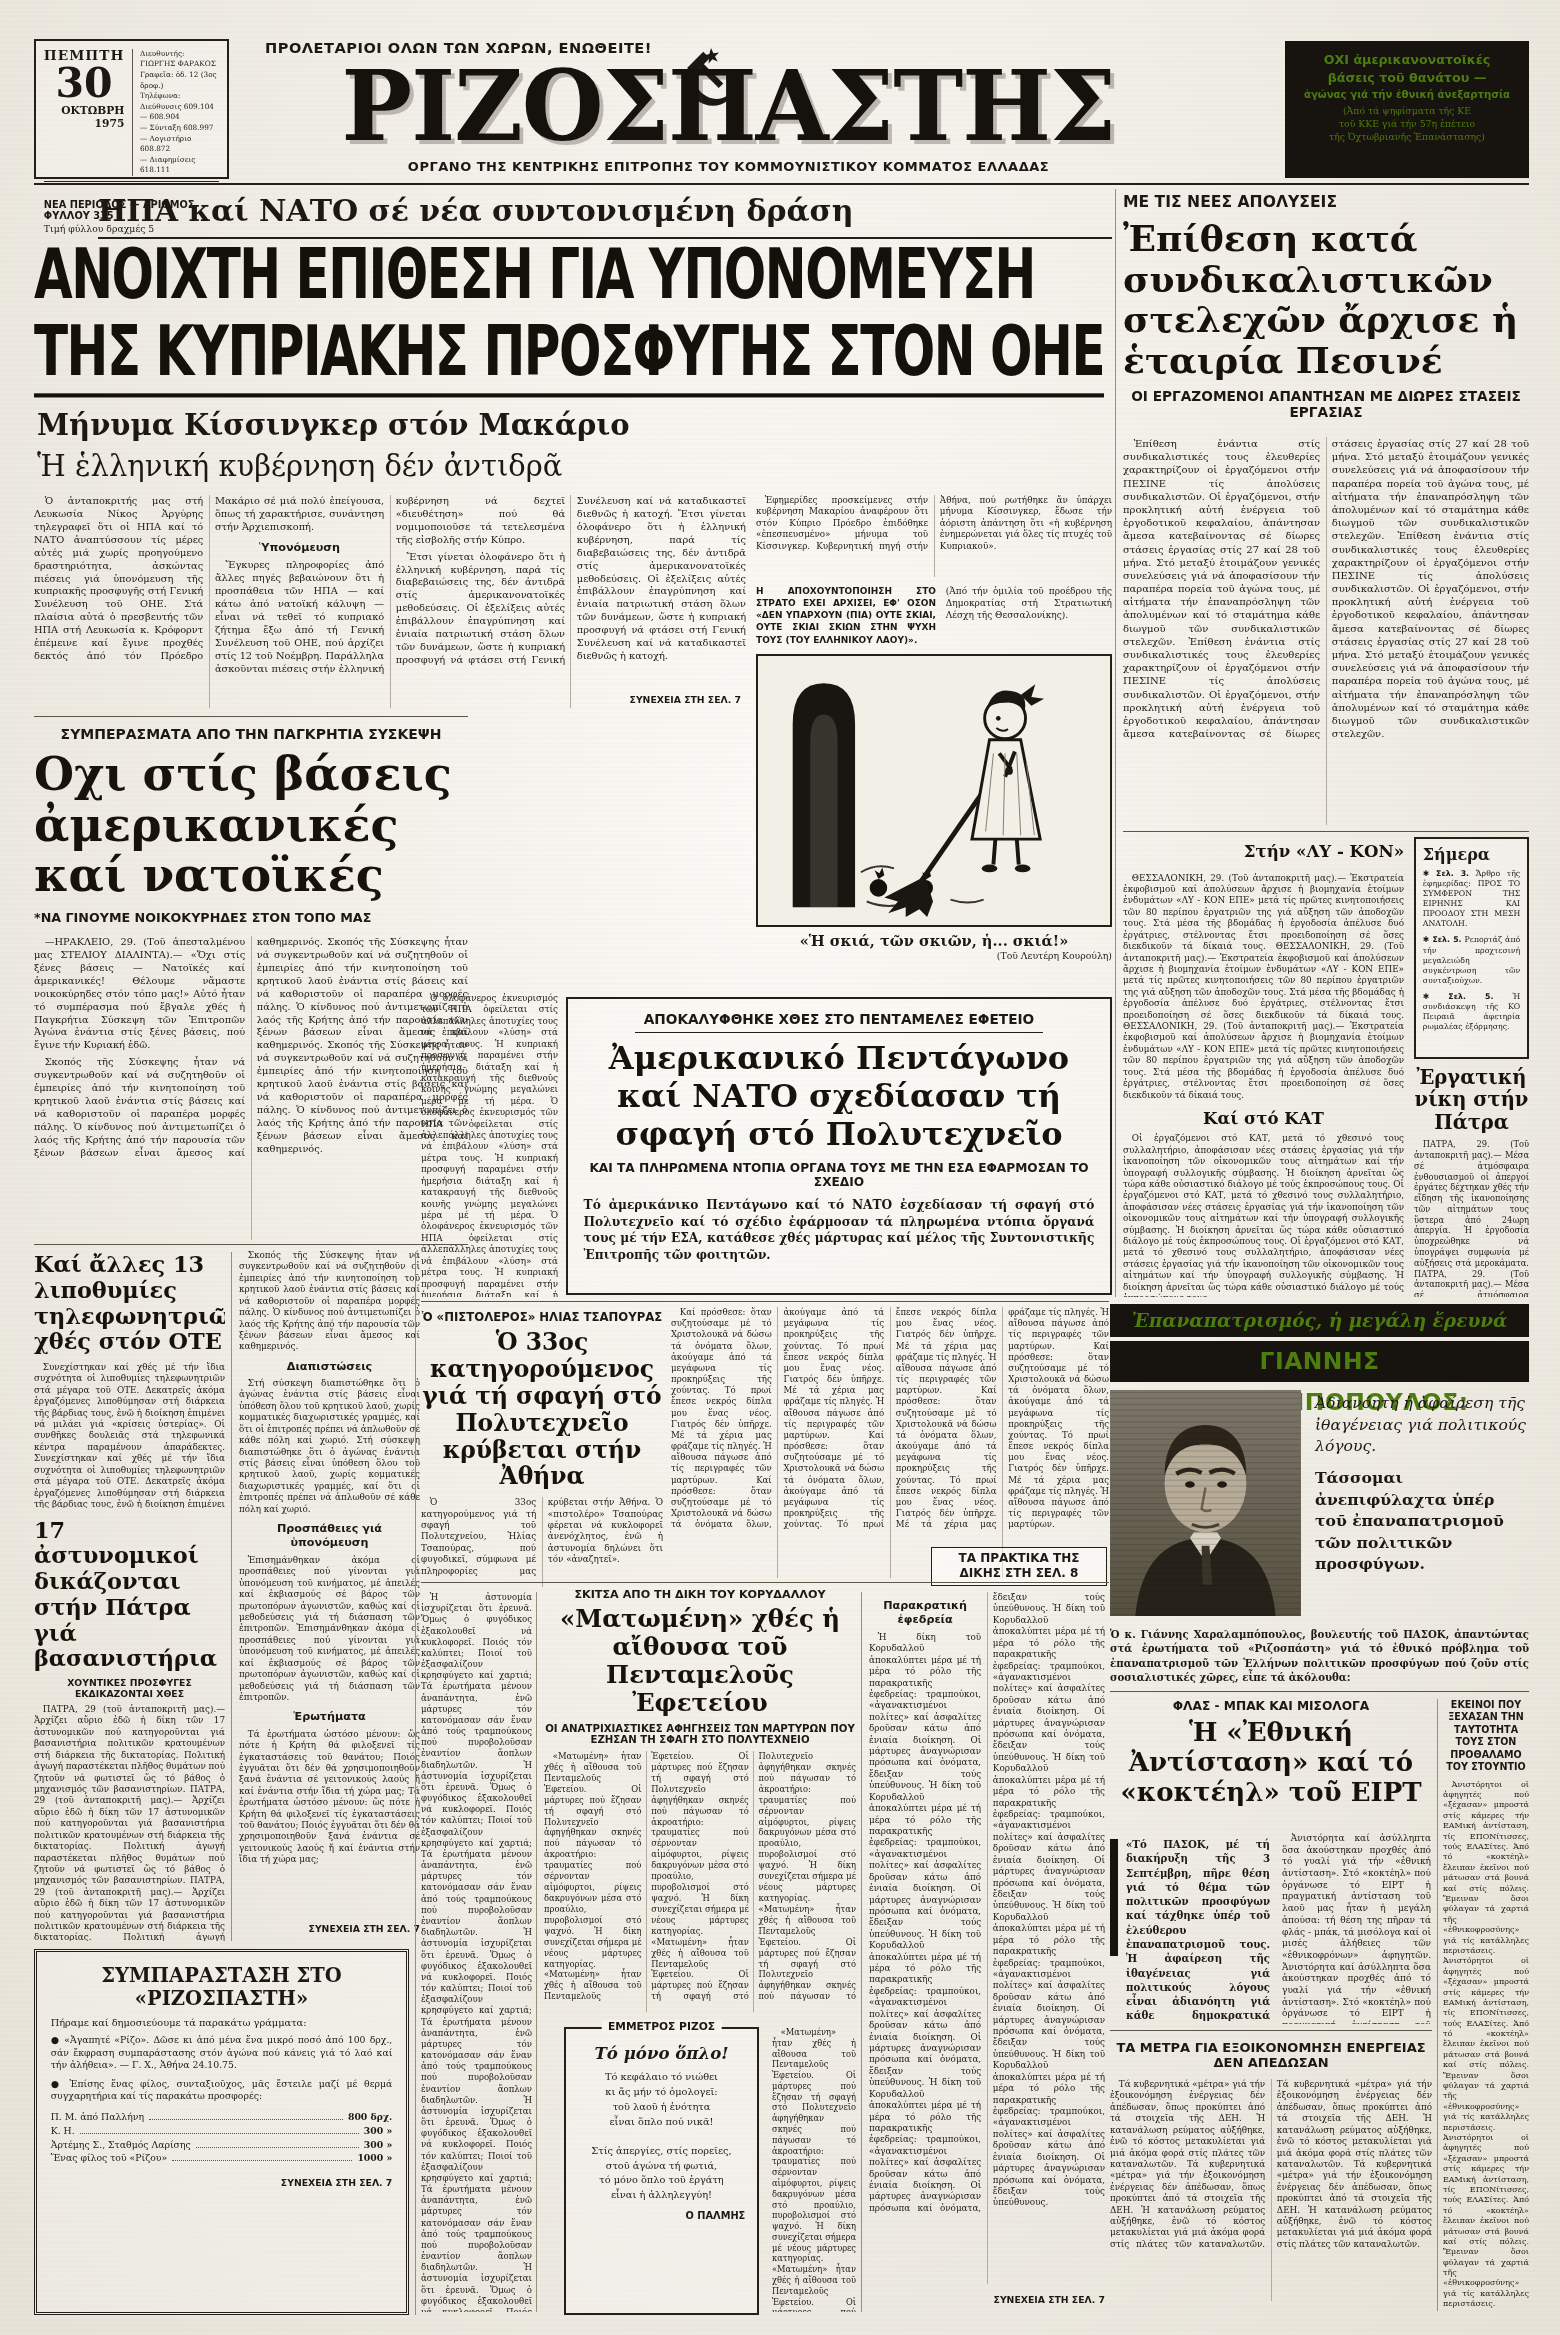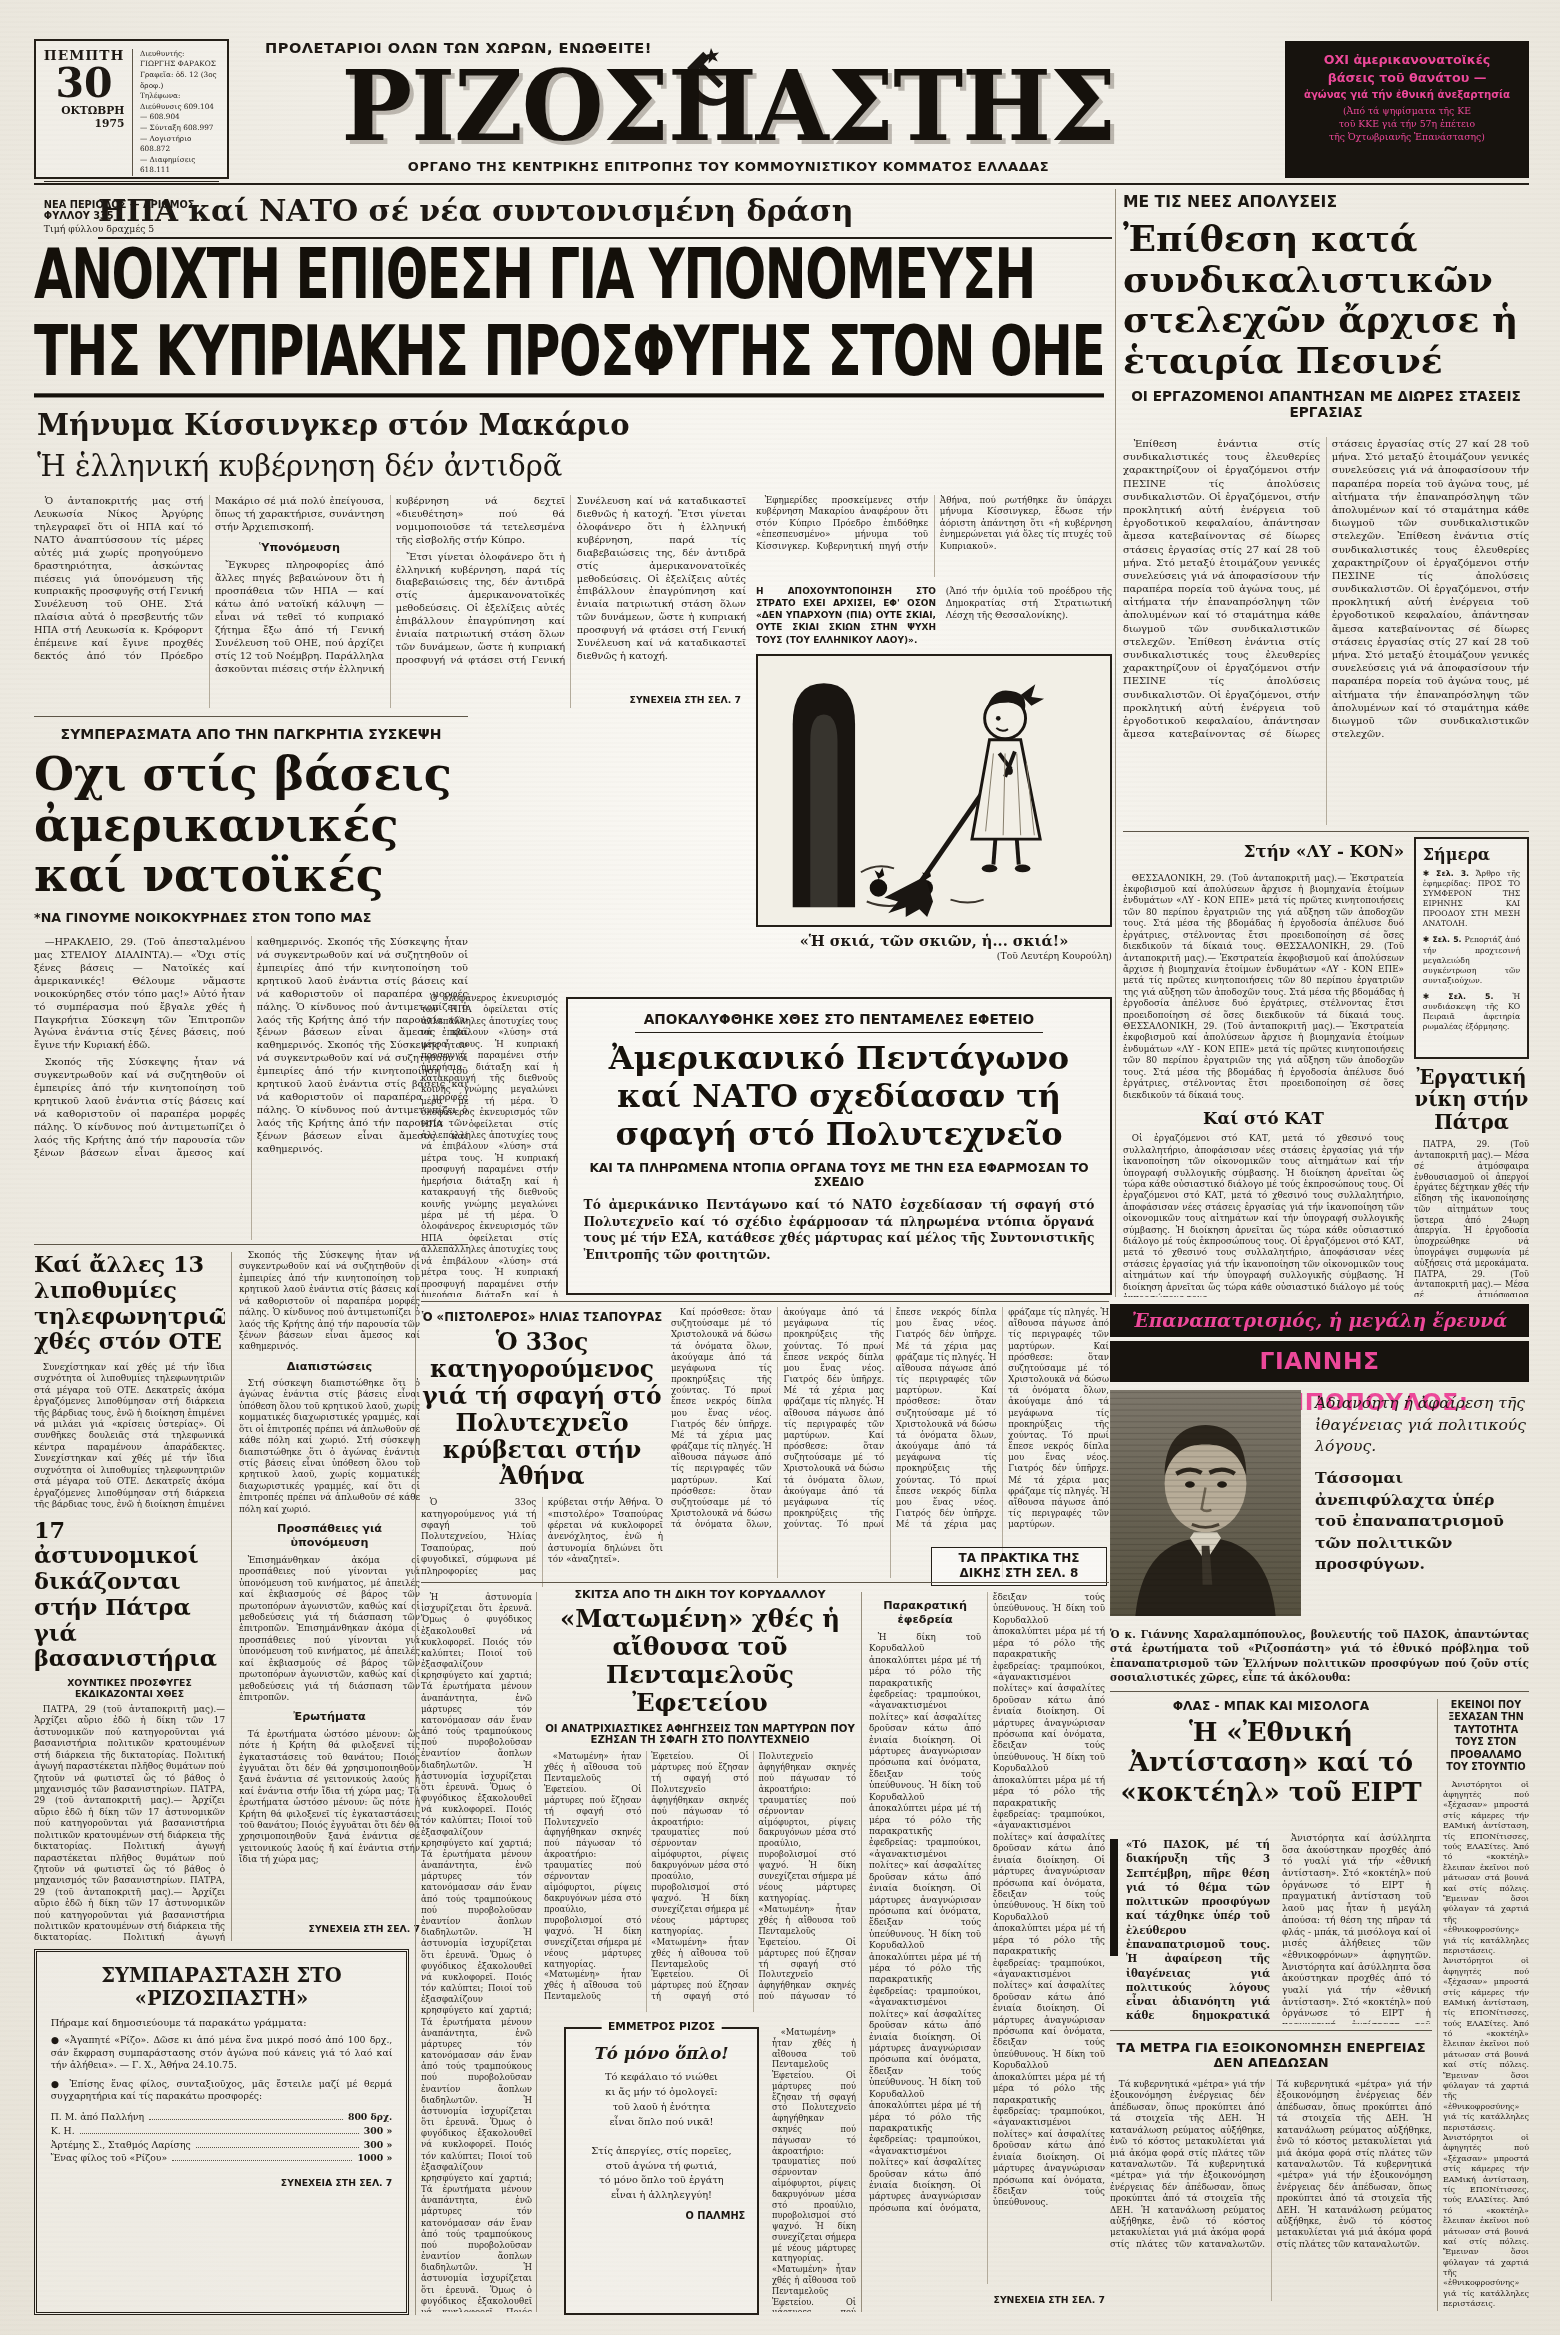--- a/index.html
+++ b/index.html
@@ -2,21 +2,21 @@
 <html><head>
 <meta charset="utf-8">
 <style>
 *{margin:0;padding:0;box-sizing:border-box}
 html,body{width:1560px}
 body{background:#ded9cc;font-family:"DejaVu Serif",serif;color:#1d1813}
 .page{position:relative;width:1560px;height:2336px;background:#f6f3ea;overflow:hidden;
  background-image:repeating-linear-gradient(0deg,rgba(90,78,58,.016) 0 2px,transparent 2px 4.9px),
  radial-gradient(ellipse at 50% 35%,rgba(255,255,255,.55),rgba(118,104,78,.12))}
 .blk{position:absolute}
-.rev{background:#17130e;color:#ec4899}
+.rev{background:#17130e;color:#4d7c0f}
 .rule-v{position:absolute;width:0;border-left:1.5px solid #978e7c}
 .rule-h{position:absolute;height:0;border-top:2px solid #5d5547}
 .bt{font-size:9.8px;line-height:1.32;text-align:justify;overflow:hidden}
 .bt p{margin:0 0 3.9px;text-indent:10.7px}
 .bt-s{font-size:8.8px;line-height:1.3;text-align:justify;overflow:hidden}
 .bt-s p{margin:0 0 3.9px;text-indent:8.8px}
 .c2{column-count:2;column-gap:11.7px;column-rule:1px solid #b3ab9b}
 .c3{column-count:3;column-gap:9.8px;column-rule:1px solid #b3ab9b}
 .c4{column-count:4;column-gap:11.7px;column-rule:1px solid #b3ab9b}
 .subh{font-family:"DejaVu Sans",sans-serif;font-weight:bold;font-size:11.2px;text-align:center;margin:6.8px 0 3.9px;text-indent:0 !important}

